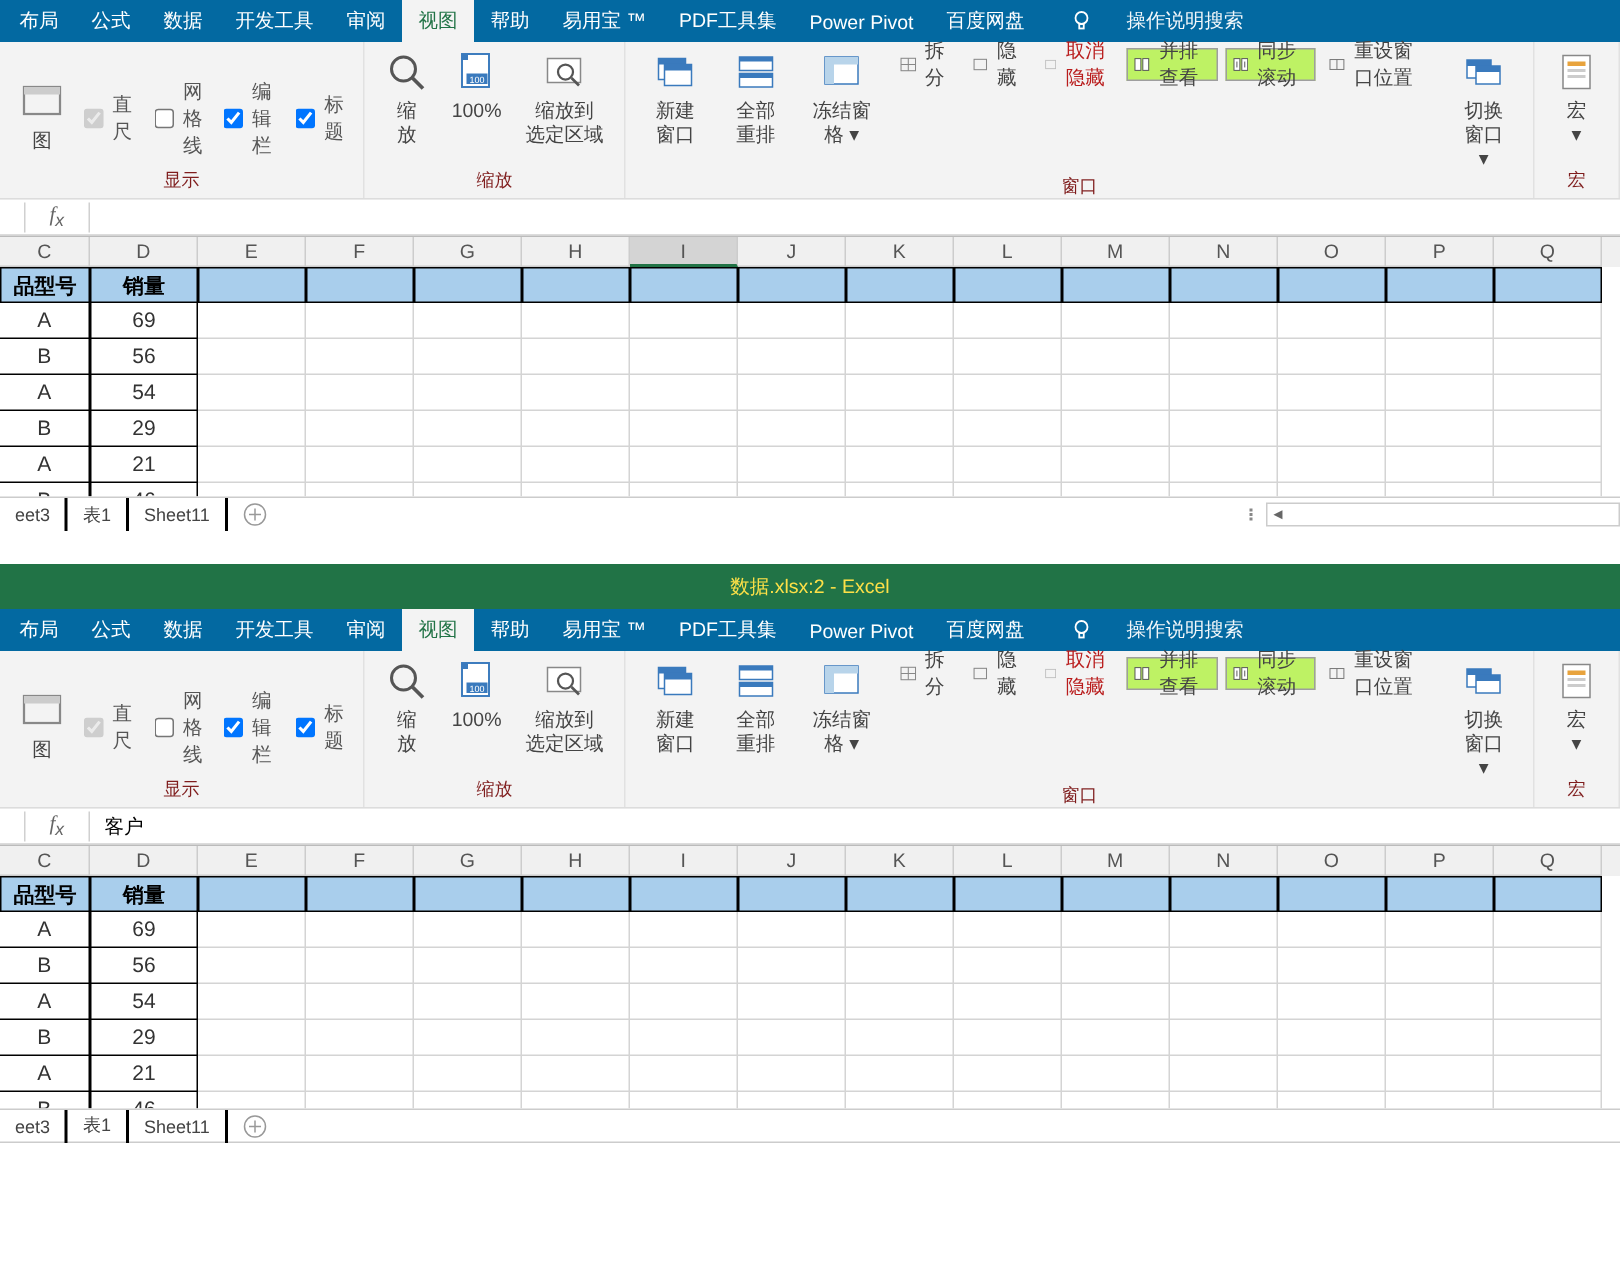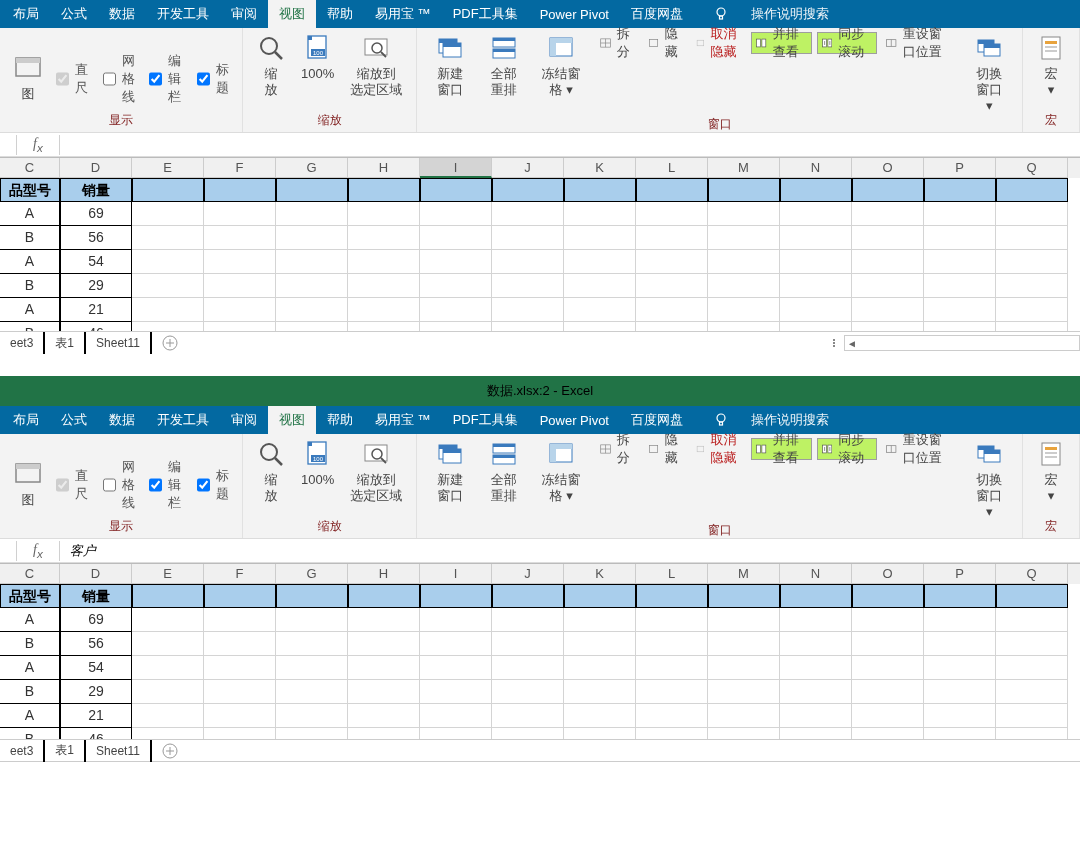--- a/index.html
+++ b/index.html
@@ -21,41 +21,41 @@
 .vbtn .ico{width:28px;height:28px;margin-bottom:4px;}
 .vbtn .lbl{font-size:13px;line-height:16px;color:#444;}
 .mini-col{display:flex;flex-direction:row;gap:5px;padding:2px 4px;}
 .mini{display:flex;align-items:center;gap:6px;font-size:13px;color:#444;cursor:pointer;height:22px;padding:0 4px;}
 .mini.active{background:#bef264;border:1px solid #9e9e9e;}
 .mini.dis{color:#b91c1c;}
 .mini .mi{width:16px;height:16px;}
 .fxbar{display:flex;align-items:center;height:24px;border-bottom:1px solid #dcdcdc;}
 .fxbar .sep{width:1px;height:20px;background:#d0d0d0;margin:0 2px;}
 .fx-label{font-style:italic;font-family:"Times New Roman",serif;font-size:14px;color:#666;padding:0 14px;}
-.fx-input{flex:1;height:22px;border:none;padding:0 8px;font-size:13px;outline:none;font-style:italic;}
+.fx-input{flex:1;height:22px;border:none;padding:0 8px;font-size:13px;outline:none;}
 .grid-wrap{position:relative;height:174px;overflow:hidden;border-top:1px solid #bbb;}
 .colheads{display:flex;height:20px;background:#f0f0f0;}
 .colheads .ch{border-right:1px solid #ccc;border-bottom:1px solid #ccc;text-align:center;font-size:13px;color:#555;line-height:19px;}
 .colheads .ch.sel{background:#d4d4d4;border-bottom:2px solid #217346;}
 .rows{display:flex;flex-direction:column;}
 .row{display:flex;height:24px;}
 .row.hdr .cell{background:#a9ceec;color:#000;font-weight:bold;text-align:center;border:1px solid #000;}
 .row .cell{border-right:1px solid #d4d4d4;border-bottom:1px solid #d4d4d4;text-align:center;font-size:14px;line-height:23px;height:24px;}
 .row .cell.bd{border-right:1px solid #000;border-bottom:1px solid #000;border-left:1px solid #000;}
 .row .cell.bd:first-child{border-left:none;}
 .wC{width:60px;} .wD{width:72px;} .wR{width:72px;}
 .sheetbar{height:23px;background:#fff;border-top:1px solid #ccc;display:flex;align-items:center;position:relative;}
 .sheetbar .st{border-right:2px solid #000000;padding:0 10px;height:22px;display:flex;align-items:center;font-size:12px;color:#444;cursor:pointer;}
 .sheetbar .add{width:24px;height:18px;display:flex;align-items:center;justify-content:center;margin-left:6px;}
 .sheetbar .right{position:absolute;right:0;display:flex;align-items:center;height:22px;}
 .scroll-dots{width:20px;display:flex;flex-direction:column;gap:1px;align-items:center;}
 .scroll-dots span{width:2px;height:2px;background:#888;}
 .hscroll{width:236px;height:16px;border:1px solid #ccc;display:flex;align-items:center;}
 .hscroll .arrow{width:14px;height:14px;color:#666;display:flex;align-items:center;justify-content:center;font-size:10px;}
-.titlebar{background:#217346;height:30px;color:#000000;display:flex;align-items:center;justify-content:center;font-size:13px;}
+.titlebar{background:#217346;height:30px;color:#fde047;display:flex;align-items:center;justify-content:center;font-size:13px;}
 svg{display:block;}
 </style>
 </head>
 <body>
 
 <div class="win" id="win1">
   <div class="tabbar">
     <span class="tab">布局</span>
     <span class="tab">公式</span>
     <span class="tab">数据</span>

